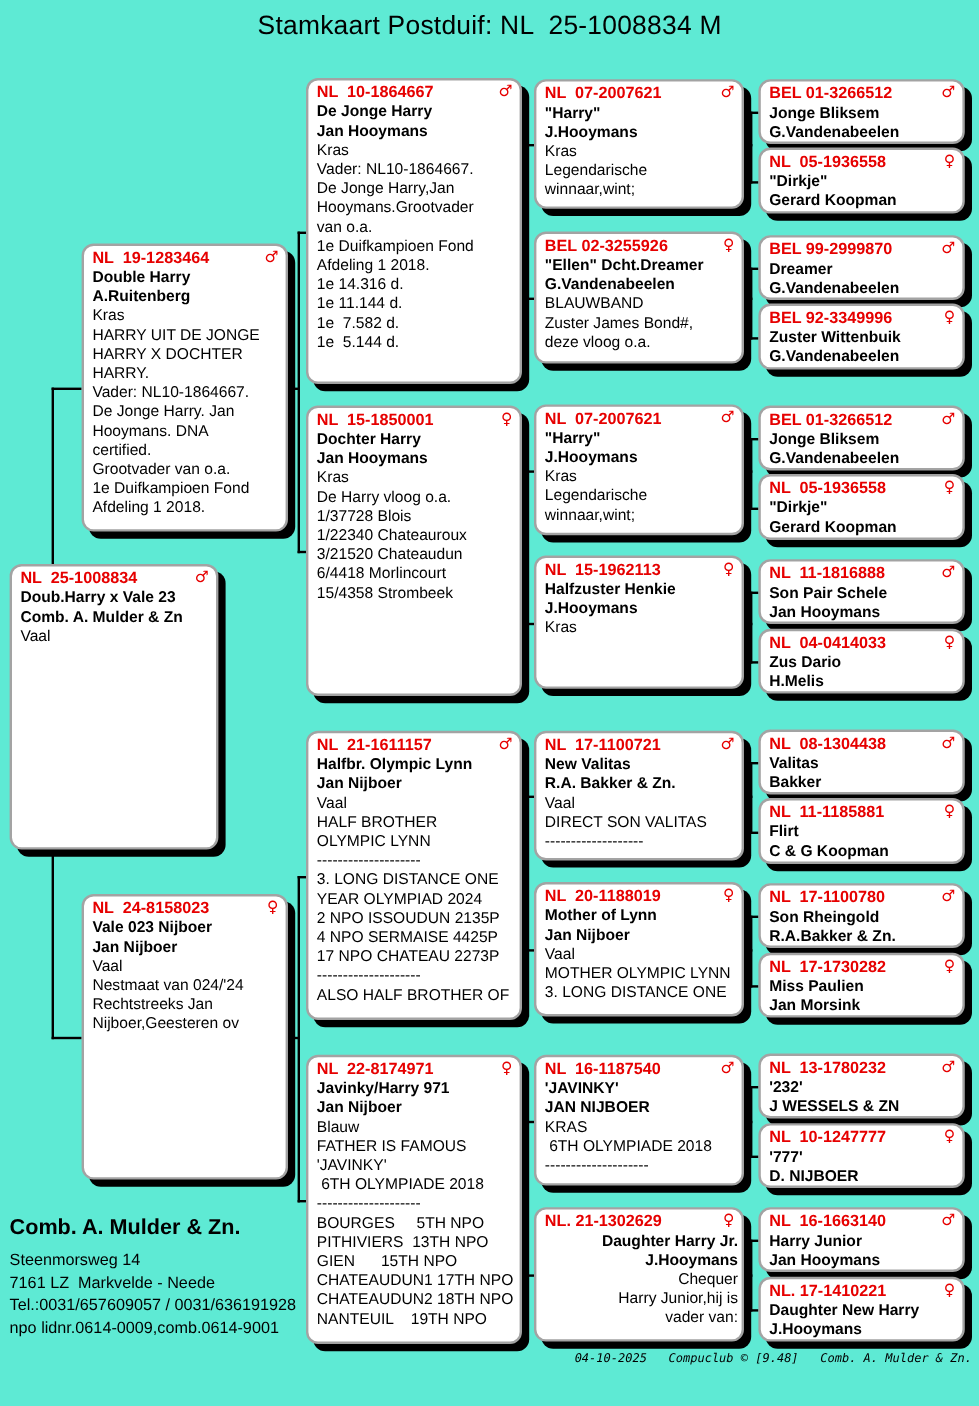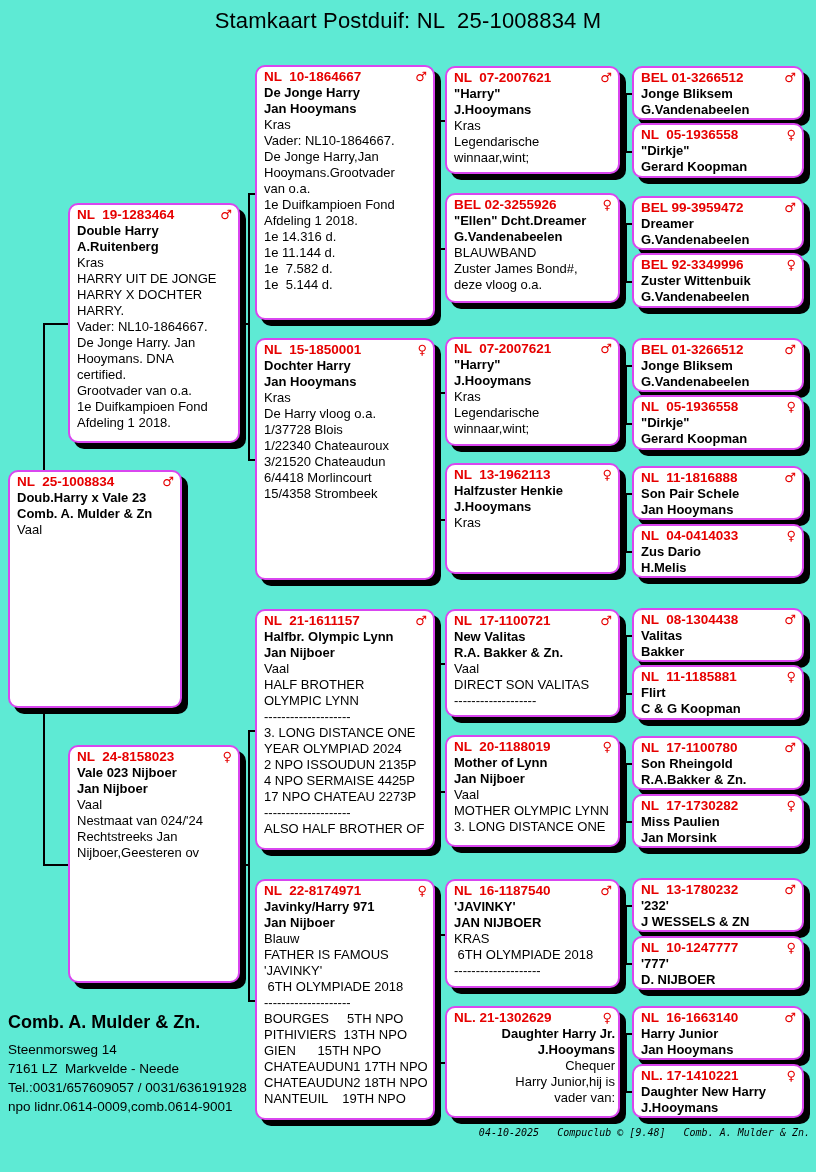--- a/index.html
+++ b/index.html
@@ -7,21 +7,21 @@
   .page{
     position:relative;width:816px;height:1172px;background:#5eead4;
     font-family:"Liberation Sans",sans-serif;color:var(--ink);overflow:hidden;
   }
   .title{
     position:absolute;top:8px;left:0;width:816px;text-align:center;
     font-size:22px;font-weight:400;letter-spacing:.2px;white-space:pre;
   }
   .hline,.vline{position:absolute;background:#000;z-index:1;}
   .pbox{
-    position:absolute;z-index:2;background:#fff;border:2px solid #d946ef;
+    position:absolute;z-index:2;background:#fff;border:2px solid #a3a3a3;
     border-radius:10px;box-shadow:6px 6px 0 #000;box-sizing:border-box;
     padding:2px 3px 0 7px;font-size:13px;line-height:16px;overflow:hidden;
   }
   .pbox-head{
     display:flex;justify-content:space-between;align-items:flex-start;
     color:var(--red);font-weight:bold;white-space:pre;
   }
   .ring{font-size:13.5px;}
   .sex{
     font-family:"DejaVu Sans",sans-serif;font-size:13px;line-height:15px;
@@ -223,21 +223,21 @@
     </div>
     <div class="pbox" style="left: 445px; top: 337px; width: 175px; height: 109px;">
       <div class="pbox-head"><span class="ring">NL  07-2007621</span><span class="sex">♂</span></div>
       <div class="bline">"Harry"</div>
       <div class="bline">J.Hooymans</div>
       <div class="line">Kras</div>
       <div class="line">Legendarische</div>
       <div class="line">winnaar,wint;</div>
     </div>
     <div class="pbox" style="left: 445px; top: 463px; width: 175px; height: 111px;">
-      <div class="pbox-head"><span class="ring">NL  13-1962113</span><span class="sex">♀</span></div>
+      <div class="pbox-head"><span class="ring">NL  15-1962113</span><span class="sex">♀</span></div>
       <div class="bline">Halfzuster Henkie</div>
       <div class="bline">J.Hooymans</div>
       <div class="line">Kras</div>
     </div>
     <div class="pbox" style="left: 445px; top: 609px; width: 175px; height: 108px;">
       <div class="pbox-head"><span class="ring">NL  17-1100721</span><span class="sex">♂</span></div>
       <div class="bline">New Valitas</div>
       <div class="bline">R.A. Bakker &amp; Zn.</div>
       <div class="line">Vaal</div>
       <div class="line">DIRECT SON VALITAS</div>
@@ -271,21 +271,21 @@
       <div class="pbox-head"><span class="ring">BEL 01-3266512</span><span class="sex">♂</span></div>
       <div class="bline">Jonge Bliksem</div>
       <div class="bline">G.Vandenabeelen</div>
     </div>
     <div class="pbox" style="left: 632px; top: 123px; width: 172px; height: 55px;">
       <div class="pbox-head"><span class="ring">NL  05-1936558</span><span class="sex">♀</span></div>
       <div class="bline">"Dirkje"</div>
       <div class="bline">Gerard Koopman</div>
     </div>
     <div class="pbox" style="left: 632px; top: 196px; width: 172px; height: 54px;">
-      <div class="pbox-head"><span class="ring">BEL 99-3959472</span><span class="sex">♂</span></div>
+      <div class="pbox-head"><span class="ring">BEL 99-2999870</span><span class="sex">♂</span></div>
       <div class="bline">Dreamer</div>
       <div class="bline">G.Vandenabeelen</div>
     </div>
     <div class="pbox" style="left: 632px; top: 253px; width: 172px; height: 55px;">
       <div class="pbox-head"><span class="ring">BEL 92-3349996</span><span class="sex">♀</span></div>
       <div class="bline">Zuster Wittenbuik</div>
       <div class="bline">G.Vandenabeelen</div>
     </div>
     <div class="pbox" style="left: 632px; top: 338px; width: 172px; height: 54px;">
       <div class="pbox-head"><span class="ring">BEL 01-3266512</span><span class="sex">♂</span></div>

